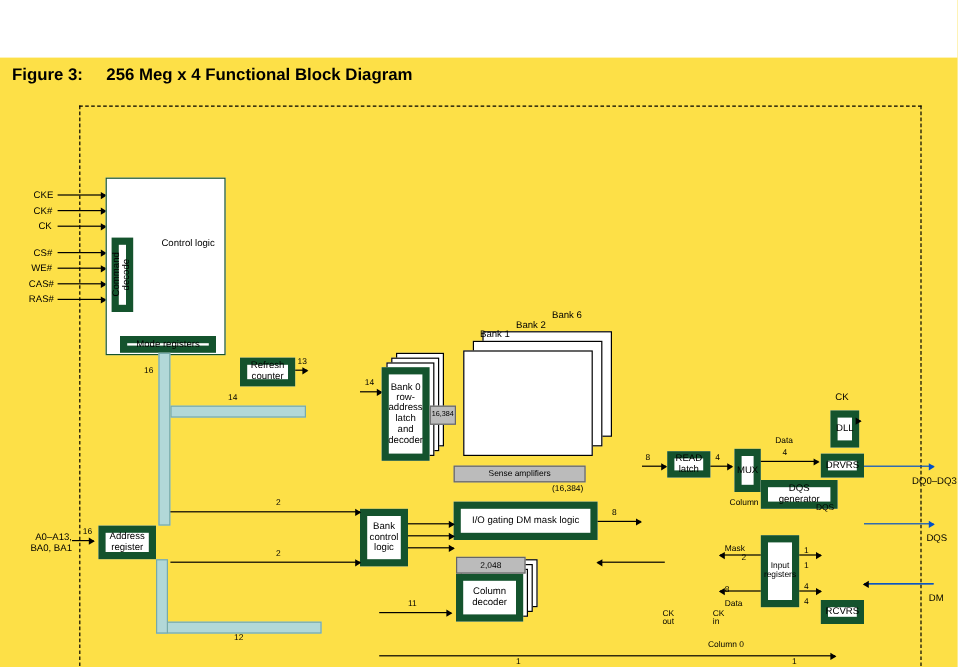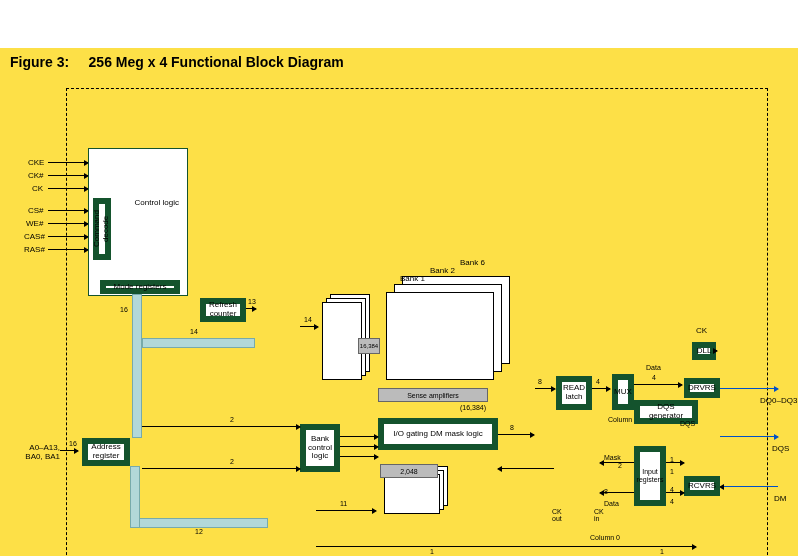--- a/index.html
+++ b/index.html
@@ -79,20 +79,26 @@
 counter</div>
   <div class="arrow-r" style="left:246px; top:260px; width:10px;"></div>
   <div class="wlbl" style="left:248px; top:250px;">13</div>
 
   <div class="arrow-r" style="left:300px; top:278px; width:18px;"></div>
   <div class="wlbl" style="left:304px; top:268px;">14</div>
 
   <div class="stackbg" style="left:330px; top:246px; width:40px; height:78px;"></div>
   <div class="stackbg" style="left:326px; top:250px; width:40px; height:78px;"></div>
   <div class="stackbg" style="left:322px; top:254px; width:40px; height:78px;"></div>
+  <div class="block" style="left:318px; top:258px; width:40px; height:78px;">Bank 0
+row-
+address
+latch
+and
+decoder</div>
 
   <div class="bank" style="left:402px; top:228px; width:108px; height:88px;"></div>
   <div class="bank" style="left:394px; top:236px; width:108px; height:88px;"></div>
   <div class="bank" style="left:386px; top:244px; width:108px; height:88px;"></div>
 
   <div class="lbl" style="left:400px; top:226px;">Bank 1</div>
   <div class="lbl" style="left:430px; top:218px;">Bank 2</div>
   <div class="lbl" style="left:460px; top:210px;">Bank 6</div>
 
   <div class="sense" style="left:358px; top:290px; width:20px; height:14px; font-size:6px;">16,384</div>
@@ -107,48 +113,50 @@
 control
 logic</div>
   <div class="arrow-r" style="left:142px; top:378px; width:158px;"></div>
   <div class="wlbl" style="left:230px; top:368px;">2</div>
   <div class="arrow-r" style="left:142px; top:420px; width:158px;"></div>
   <div class="wlbl" style="left:230px; top:410px;">2</div>
 
   <div class="stackbg" style="left:392px; top:418px; width:56px; height:40px;"></div>
   <div class="stackbg" style="left:388px; top:422px; width:56px; height:40px;"></div>
   <div class="stackbg" style="left:384px; top:426px; width:56px; height:40px;"></div>
+  <div class="block" style="left:380px; top:430px; width:56px; height:40px;">Column
+decoder</div>
   <div class="sense" style="left:380px; top:416px; width:56px; height:12px; font-size:7px;">2,048</div>
 
   <div class="arrow-r" style="left:316px; top:462px; width:60px;"></div>
   <div class="wlbl" style="left:340px; top:452px;">11</div>
 
   <div class="arrow-r" style="left:498px; top:386px; width:36px;"></div>
   <div class="wlbl" style="left:510px; top:376px;">8</div>
   <div class="arrow-r" style="left:535px; top:340px; width:20px;"></div>
   <div class="wlbl" style="left:538px; top:330px;">8</div>
 
-  <div class="block" style="left:556px; top:328px; width:36px; height:34px;">READ
+  <div class="block" style="left:556px; top:328px; width:36px; height:22px;">READ
 latch</div>
   <div class="arrow-r" style="left:592px; top:340px; width:18px;"></div>
   <div class="wlbl" style="left:596px; top:330px;">4</div>
 
   <div class="block" style="left:612px; top:326px; width:22px; height:36px;">MUX</div>
   <div class="arrow-r" style="left:634px; top:336px; width:48px;"></div>
   <div class="wlbl" style="left:652px; top:326px;">4</div>
   <div class="wlbl" style="left:646px; top:316px;">Data</div>
   <div class="wlbl" style="left:608px; top:368px;">Column 0</div>
 
   <div class="block" style="left:634px; top:352px; width:64px; height:24px;">DQS
 generator</div>
   <div class="wlbl" style="left:680px; top:372px;">DQS</div>
 
   <div class="block" style="left:684px; top:330px; width:36px; height:20px;">DRVRS</div>
 
-  <div class="block" style="left:692px; top:294px; width:24px; height:18px;">DLL</div>
+  <div class="block" style="left:692px; top:294px; width:24px; height:31px;">DLL</div>
   <div class="lbl" style="left:696px; top:278px;">CK</div>
   <div class="arrow-r" style="left:716px; top:302px; width:1px;"></div>
 
   <div class="arrow-b r" style="left:720px; top:340px; width:58px;"></div>
   <div class="lbl" style="left:760px; top:348px;">DQ0–DQ3</div>
 
   <div class="arrow-b r" style="left:720px; top:388px; width:58px;"></div>
   <div class="lbl" style="left:772px; top:396px;">DQS</div>
 
   <div class="arrow-b" style="left:720px; top:438px; width:58px;"></div>
@@ -164,21 +172,21 @@
 
   <div class="block" style="left:634px; top:398px; width:32px; height:60px; font-size:7px;">Input
 registers</div>
   <div class="wlbl" style="left:670px; top:408px;">1</div>
   <div class="wlbl" style="left:670px; top:420px;">1</div>
   <div class="wlbl" style="left:670px; top:438px;">4</div>
   <div class="wlbl" style="left:670px; top:450px;">4</div>
   <div class="wlbl" style="left:618px; top:414px;">2</div>
   <div class="wlbl" style="left:604px; top:440px;">8</div>
 
-  <div class="block" style="left:684px; top:428px; width:36px; height:20px;">RCVRS</div>
+  <div class="block" style="left:684px; top:452px; width:36px; height:20px;">RCVRS</div>
 
   <div class="arrow-r" style="left:316px; top:498px; width:380px;"></div>
   <div class="wlbl" style="left:430px; top:500px;">1</div>
   <div class="wlbl" style="left:590px; top:486px;">Column 0</div>
   <div class="wlbl" style="left:660px; top:500px;">1</div>
 
   <div class="arrow-r" style="left:340px; top:388px; width:38px;"></div>
   <div class="arrow-r" style="left:340px; top:398px; width:38px;"></div>
   <div class="arrow-r" style="left:340px; top:408px; width:38px;"></div>
   <div class="arrow-l" style="left:498px; top:420px; width:56px;"></div>

